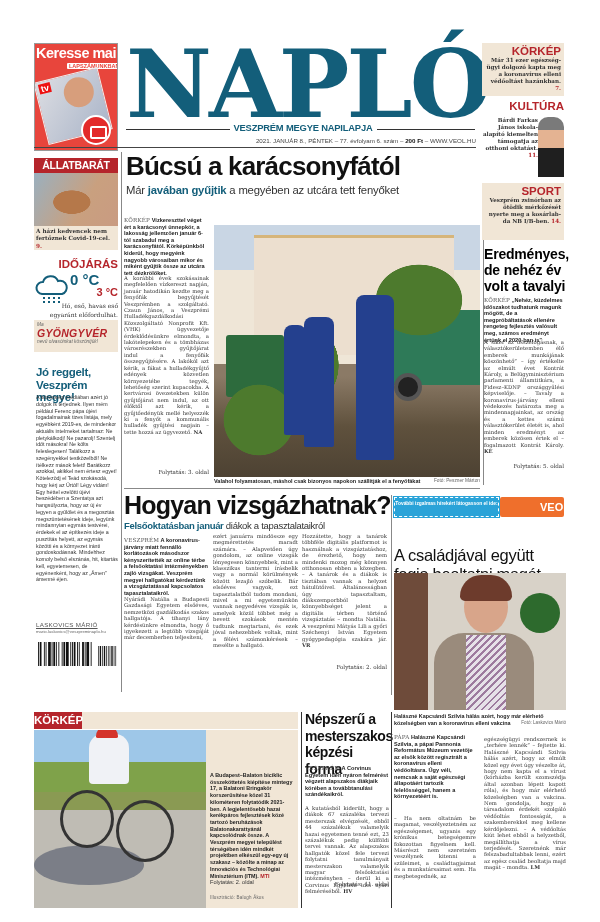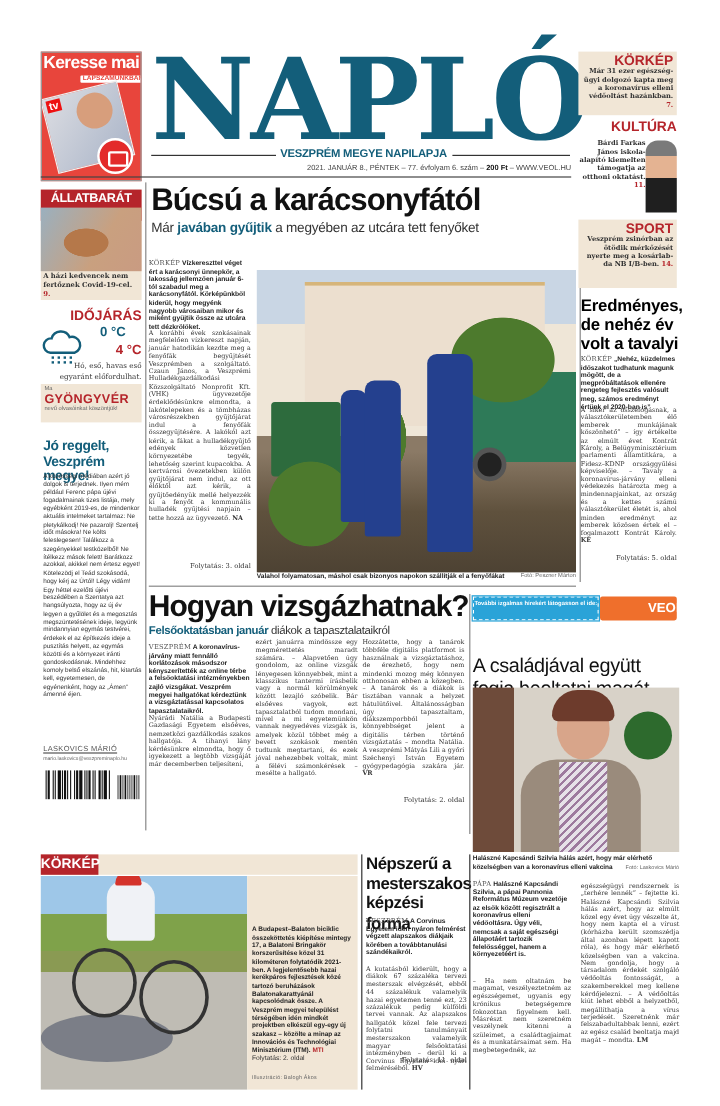--- a/index.html
+++ b/index.html
@@ -45,24 +45,24 @@
   #eredmenyes-body { left: 484px; top: 339px; width: 80px; }
   #eredmenyes-cont { left: 484px; top: 463px; width: 80px; text-align:right; font-size:5.6px; color:#333; }
 
   
   #allat-box { left: 34px; top: 158px; width: 84px; height: 92px; }
   #allat-head { position:absolute; left:0; top:0; width:100%; height:26px; background:#b5252b; color:#fff; font-weight:bold; font-size:10.5px; text-align:center; font-family:"Liberation Sans",sans-serif; line-height:15px; letter-spacing: -0.3px; }
   #allat-photo { position:absolute; left:0; top:15px; width:84px; height:53px; background: radial-gradient(ellipse at 45% 55%, #b5784a 0 28%, transparent 29%), linear-gradient(120deg,#9ab0bf,#c9a07f 60%,#c99b82); }
   #allat-text { position:absolute; left:2px; top:70px; width:80px; font-size:5.7px; line-height:7.4px; font-weight:bold; color:#333; }
   #idojaras-head { left: 34px; top: 258px; width: 84px; text-align:right; font-weight:bold; font-size:11.5px; color:#b5252b; font-family:"Liberation Sans",sans-serif; }
   #weather-icon { left: 35px; top: 274px; width: 34px; height: 30px; }
-  #temp-low { left: 70px; top: 271px; width: 48px; text-align:center; font-weight:bold; font-size:11px; color:#135e7a; font-family:"Liberation Sans",sans-serif; }
+  #temp-low { left: 70px; top: 271px; width: 48px; text-align:left; font-weight:bold; font-size:15px; color:#135e7a; font-family:"Liberation Sans",sans-serif; }
   #temp-high { left: 70px; top: 286px; width: 48px; text-align:right; font-weight:bold; font-size:11px; color:#b5252b; font-family:"Liberation Sans",sans-serif; }
   #weather-text { left: 34px; top: 302px; width: 84px; text-align:right; font-size:6px; line-height:8.5px; color:#333; }
-  #nevnap-box { left: 34px; top: 320px; width: 84px; height: 32px; padding:2px 3px; }
+  #nevnap-box { left: 34px; top: 320px; width: 84px; height: 32px; padding:2px 3px;font-style:italic; }
   #nevnap-ma { font-size:4.8px; color:#666; font-family:"Liberation Sans",sans-serif; }
   #nevnap-name { font-size:10.5px; font-weight:bold; color:#b5252b; font-family:"Liberation Sans",sans-serif; letter-spacing:0.3px; }
   #nevnap-sub { font-size:4.8px; color:#666; font-family:"Liberation Sans",sans-serif; }
 
   #reggelt-title { left: 36px; top: 366px; width: 82px; font-size:11.5px; line-height:12.5px; font-weight:bold; color:#135e7a; font-family:"Liberation Sans",sans-serif; letter-spacing:-0.3px; }
   #reggelt-body { left: 36px; top: 394px; width: 82px; font-size:5.3px; line-height:6.75px; color:#333; font-family:"Liberation Sans",sans-serif; }
   #reggelt-author { left: 36px; top: 621px; width: 82px; font-size:6.2px; color:#555; font-family:"Liberation Sans",sans-serif; letter-spacing:0.3px; text-decoration: underline; }
   #reggelt-email { left: 36px; top: 629px; width: 82px; font-size:4.3px; color:#666; font-family:"Liberation Sans",sans-serif; }
   #barcode { left: 36px; top: 640px; width: 82px; height: 32px; }
   #left-vrule { left: 121px; top: 152px; width: 1px; height: 540px; background: #888; }
@@ -194,21 +194,21 @@
       <rect x="8" y="27" width="2" height="2"></rect>
     <rect x="13" y="23" width="2" height="2"></rect>
       <rect x="13" y="27" width="2" height="2"></rect>
     <rect x="18" y="23" width="2" height="2"></rect>
       <rect x="18" y="27" width="2" height="2"></rect>
     <rect x="23" y="23" width="2" height="2"></rect>
       <rect x="23" y="27" width="2" height="2"></rect>
   </g>
 </svg>
 <div id="temp-low" class="abs">0 °C</div>
-<div id="temp-high" class="abs">4 °C</div>
+<div id="temp-high" class="abs">3 °C</div>
 <div id="weather-text" class="abs serif">Hó, eső, havas eső egyaránt előfordulhat.</div>
 
 <div id="nevnap-box" class="abs cream">
   <div id="nevnap-ma">Ma</div>
   <div id="nevnap-name">GYÖNGYVÉR</div>
   <div id="nevnap-sub">nevű olvasóinkat köszöntjük!</div>
 </div>
 
 <div id="reggelt-title" class="abs">Jó reggelt, Veszprém megye!</div>
 <div id="reggelt-body" class="abs">A közösségi médiában azért jó dolgok is terjednek. Ilyen mém például Ferenc pápa újévi fogadalmainak tizes listája, mely egyébként 2019-es, de mindenkor aktuális intelmeket tartalmaz: Ne pletykálkodj! Ne pazarolj! Szentelj időt másokra! Ne költs feleslegesen! Találkozz a szegényekkel testközelből! Ne ítélkezz mások felett! Barátkozz azokkal, akikkel nem értesz egyet! Kötelezödj el Teád szokásodá, hogy kérj az Úrtól! Légy vidám! Egy héttel ezelőtti újévi beszédében a Szentatya azt hangsúlyozta, hogy az új év legyen a gyűlölet és a megosztás megszüntetésének ideje, legyünk mindannyian egymás testvérei, érdekek el az építkezés ideje a pusztítás helyett, az egymás közötti és a környezet iránti gondoskodásnak. Mindehhez komoly belső elszánás, hit, kitartás kell, egyetemesen, de egyénenként, hogy az „Ámen” ámenné éjen.</div>

